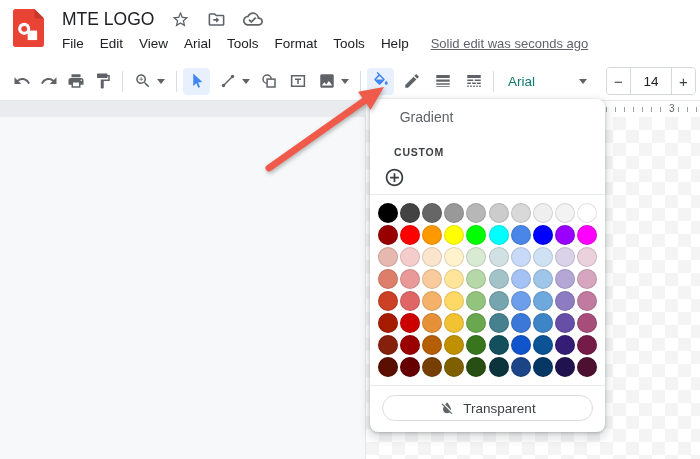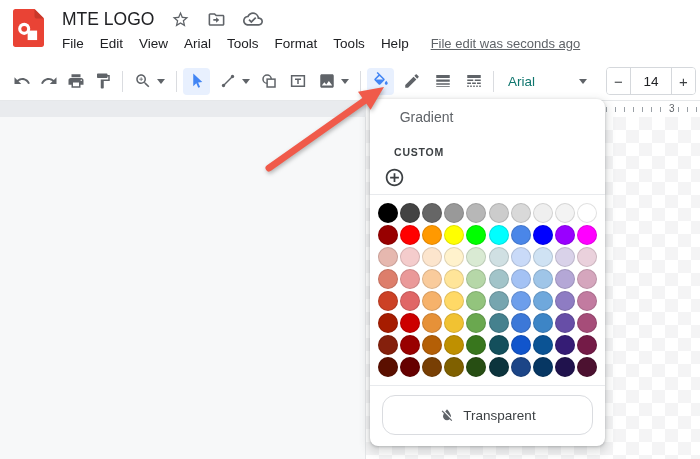--- a/index.html
+++ b/index.html
@@ -65,21 +65,21 @@
                        background:#d93025; border-radius:3px 3px 0 0; }
   .custom-label { margin:11px 0 0 24px; font-size:10.5px; font-weight:bold; letter-spacing:.8px; color:#3c4043; }
   .add-custom { margin:7px 0 5px 12px; width:24px; height:24px; border:none; background:none; cursor:pointer;
                 display:flex; align-items:center; justify-content:center; }
   .add-custom svg { fill:#3c4043; }
   .pdivider { height:1px; background:#e8eaed; }
   .palette { display:grid; grid-template-columns:repeat(10,20px); justify-content:space-between;
              row-gap:2px; padding:8px 8px; }
   .swatch { width:20px; height:20px; border-radius:50%; box-shadow:inset 0 0 0 1px rgba(0,0,0,.12); cursor:pointer; }
   .transparent-btn { display:flex; align-items:center; justify-content:center; gap:8px;
-                     margin:9px 12px 0 12px; width:calc(100% - 24px); height:40px; background:#fff;
+                     margin:9px 12px 0 12px; width:calc(100% - 24px); height:26px; background:#fff;
                      border:1px solid #dadce0; border-radius:13px; cursor:pointer;
                      font-family:"Liberation Sans",sans-serif; font-size:13.5px; color:#3c4043; }
   .transparent-btn svg { fill:#5f6368; }
   
   .arrow-overlay { position:absolute; top:0; left:0; width:700px; height:459px; z-index:30; pointer-events:none; }
 </style>
 </head>
 <body>
 
 <header class="topbar">
@@ -112,21 +112,21 @@
   </div>
   <nav class="menu-row">
     <span class="menu-item">File</span>
     <span class="menu-item">Edit</span>
     <span class="menu-item">View</span>
     <span class="menu-item">Arial</span>
     <span class="menu-item">Tools</span>
     <span class="menu-item">Format</span>
     <span class="menu-item">Tools</span>
     <span class="menu-item">Help</span>
-    <a class="last-edit">File edit was seconds ago</a>
+    <a class="last-edit">Solid edit was seconds ago</a>
   </nav>
 </header>
 
 <div class="toolbar">
   <div class="tbtn">
     <svg viewBox="0 0 24 24" width="18" height="18">
         <path d="M12.5 8c-2.65 0-5.05.99-6.9 2.6L2 7v9h9l-3.62-3.62c1.39-1.16 3.16-1.88 5.12-1.88 3.54 0 6.55 2.31 7.6 5.5l2.37-.78C21.08 11.03 17.15 8 12.5 8z"></path>
       </svg>
   </div>
   <div class="tbtn">

